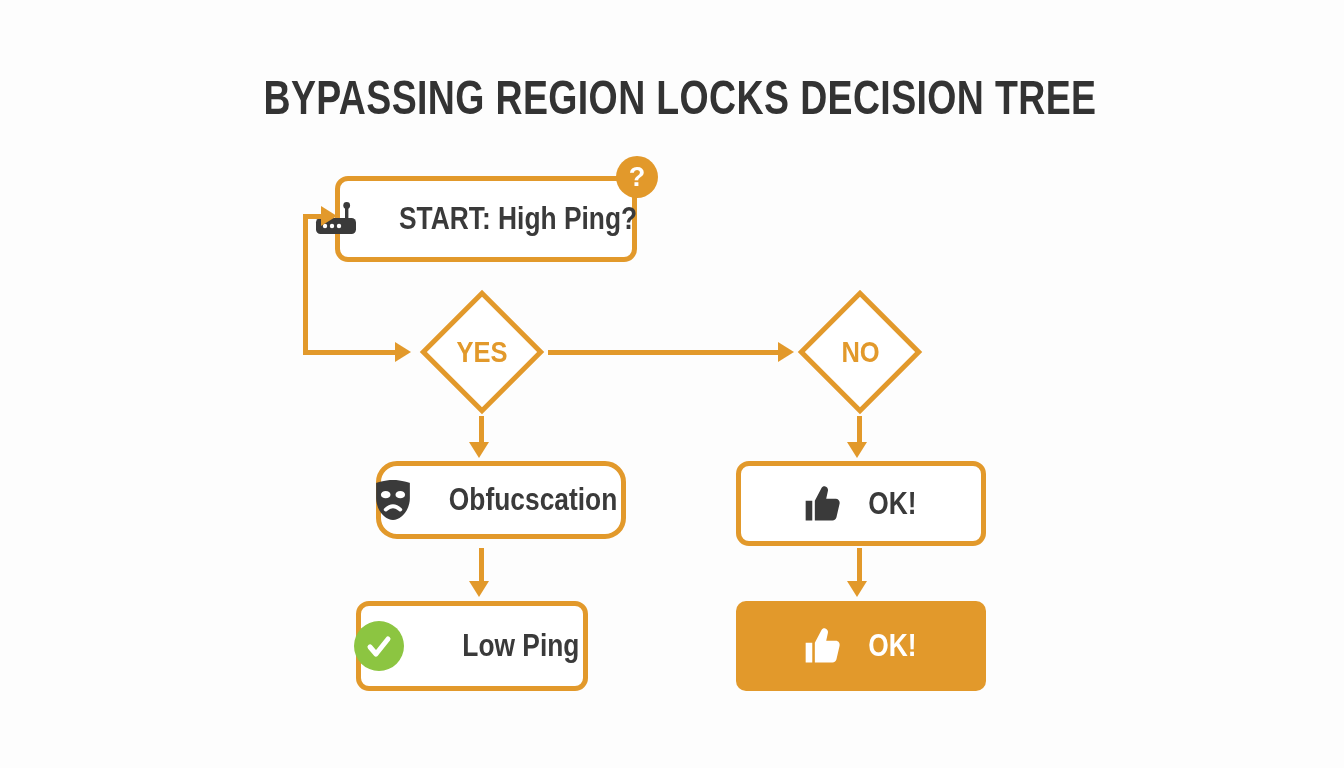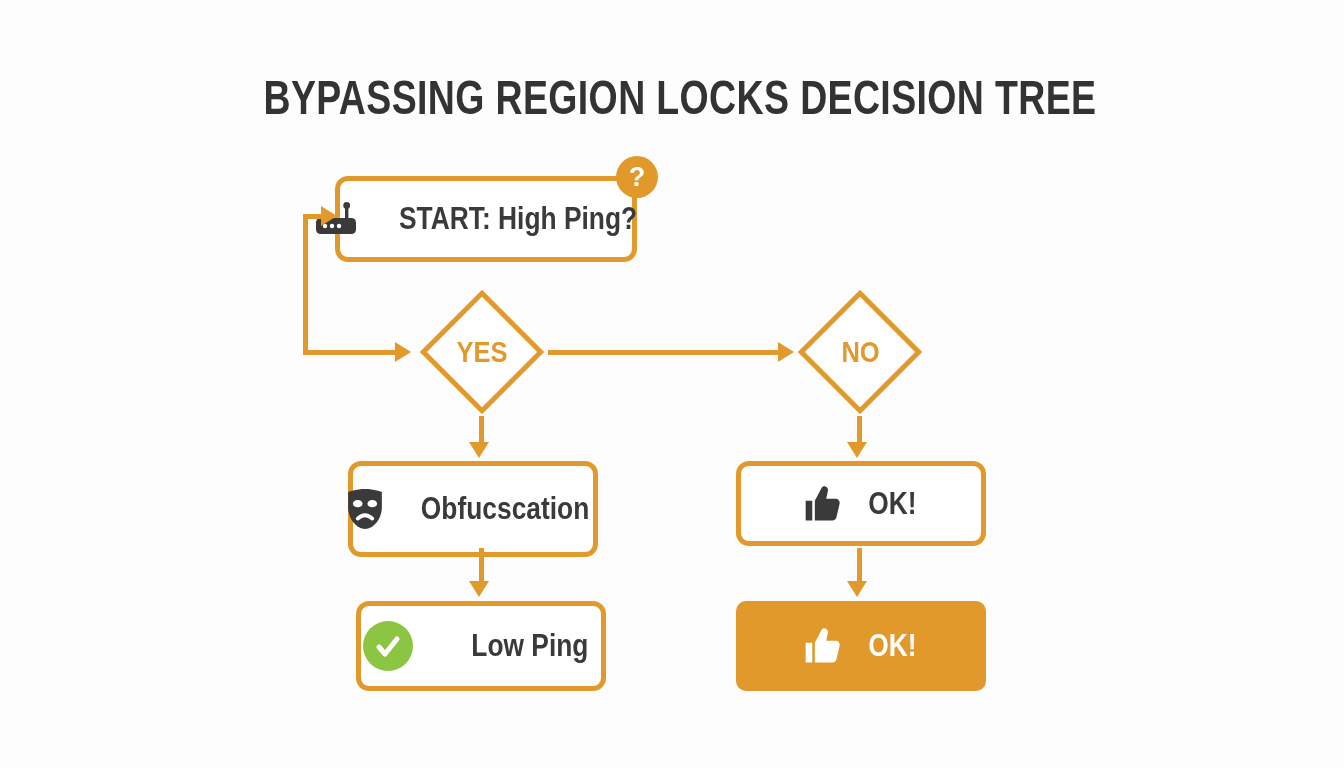--- a/index.html
+++ b/index.html
@@ -34,23 +34,23 @@
     position: absolute;
     background: #ffffff;
     border: 5px solid var(--orange);
     border-radius: 13px;
     display: flex; align-items: center; justify-content: center;
     gap: 18px;
   }
   .node-label { font-size: 31px; font-weight: 700; color: var(--dark); white-space: nowrap; }
 
   .start-node   { left: 335px; top: 176px; width: 302px; height: 86px; }
-  .obf-node     { left: 348px; top: 461px; width: 250px; height: 96px; }
+  .obf-node     { left: 376px; top: 461px; width: 250px; height: 78px; border-radius: 21px; }
   .ok-node      { left: 736px; top: 461px; width: 250px; height: 85px; }
-  .lowping-node { left: 356px; top: 601px; width: 250px; height: 90px; gap: 48px; }
+  .lowping-node { left: 356px; top: 601px; width: 232px; height: 90px; gap: 48px; }
   .ok-filled-node {
     left: 736px; top: 601px; width: 250px; height: 90px;
     background: var(--orange); border: none; border-radius: 10px;
   }
   .ok-filled-node .node-label { color: #ffffff; }
 
   
   .badge {
     position: absolute; left: 616px; top: 156px;
     width: 42px; height: 42px; border-radius: 50%;

